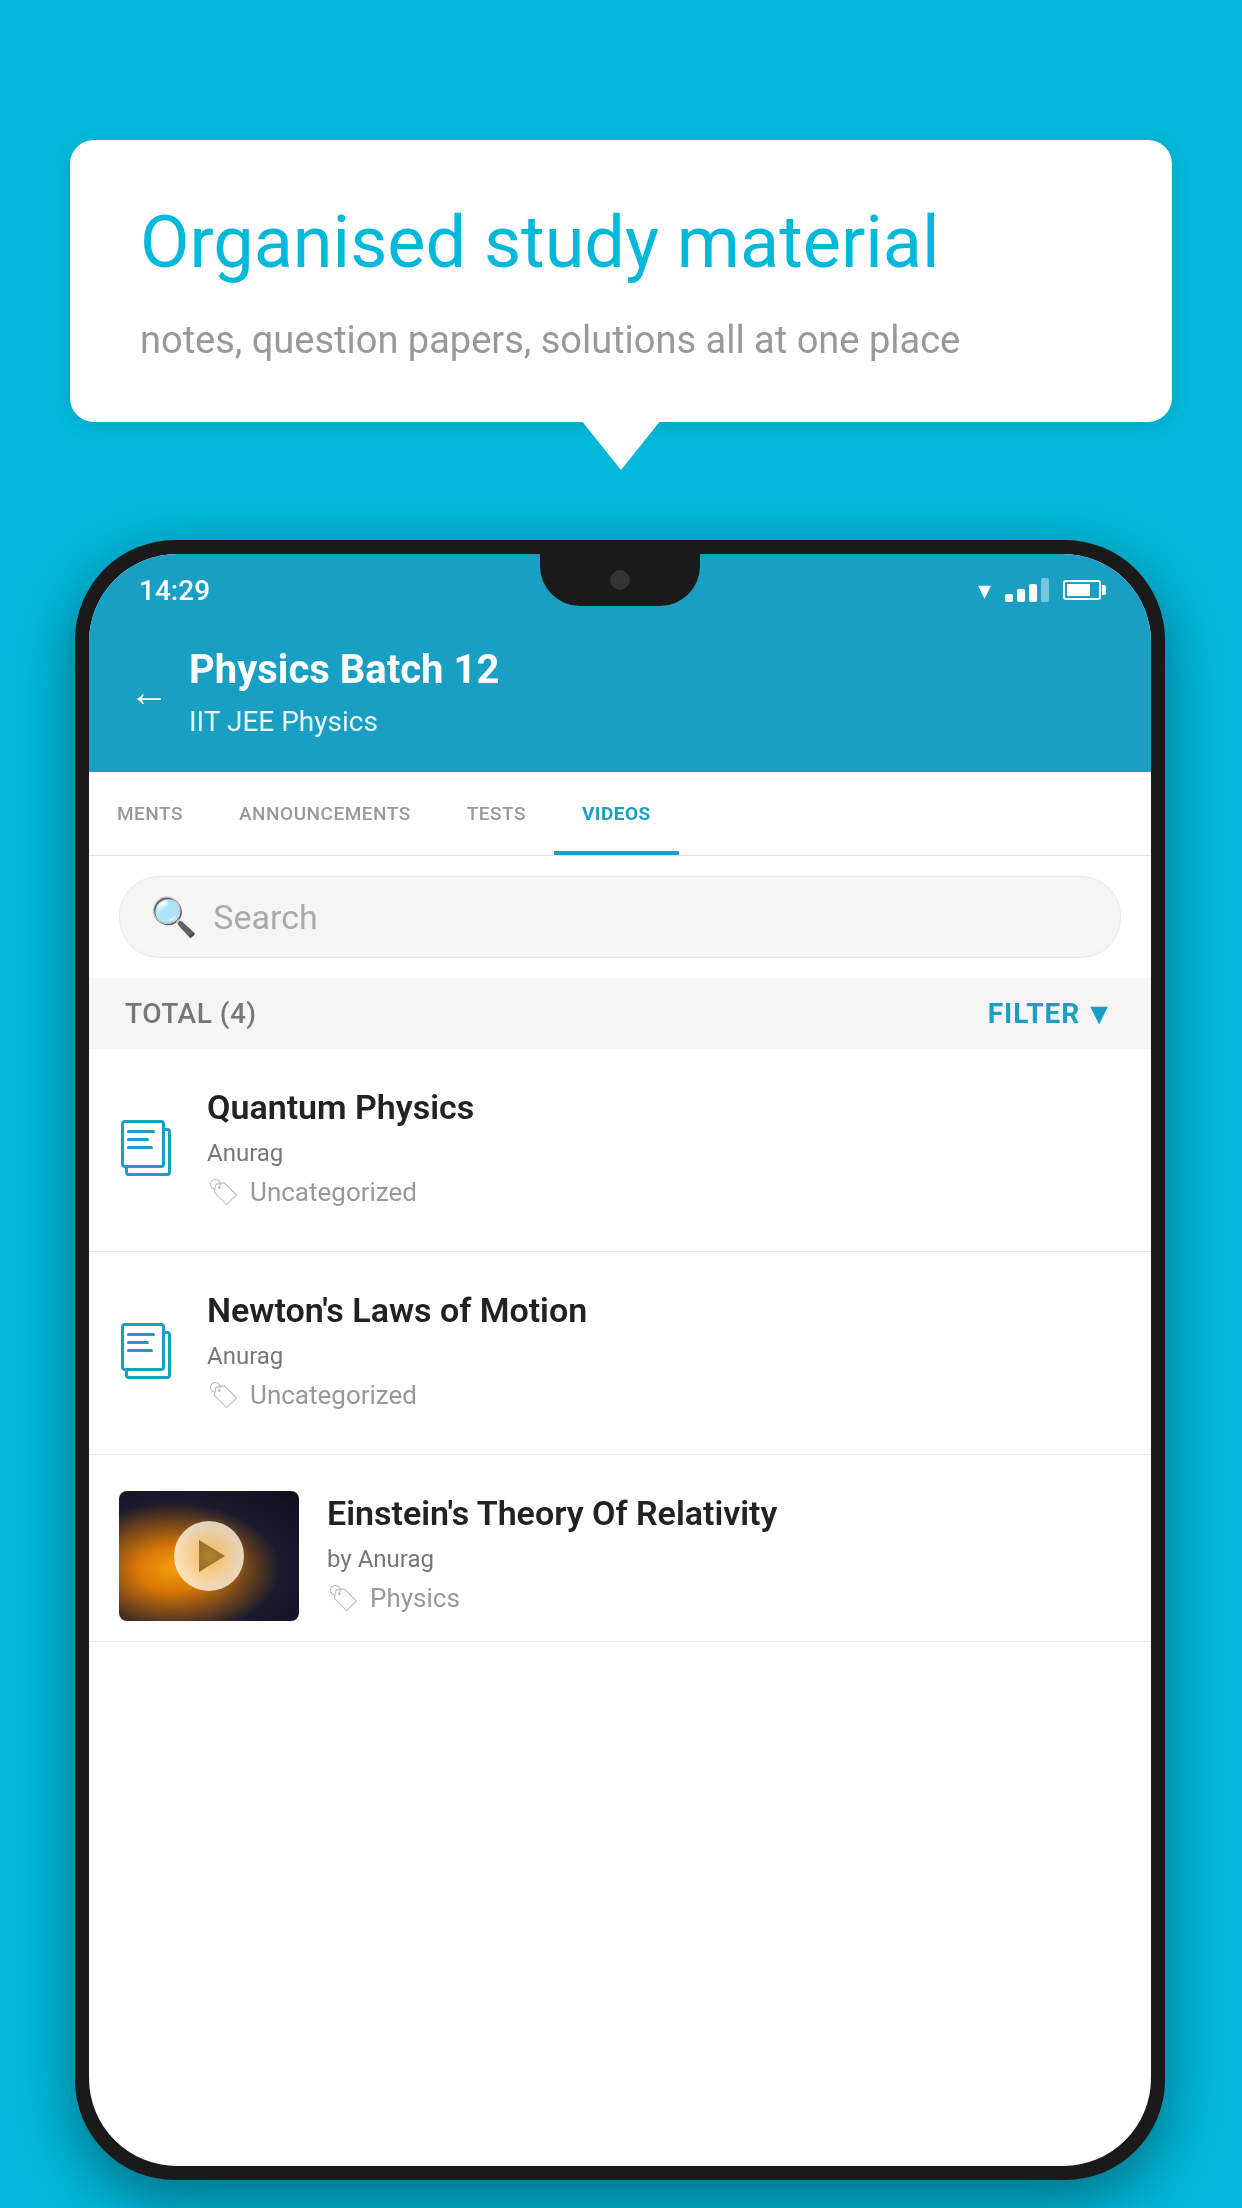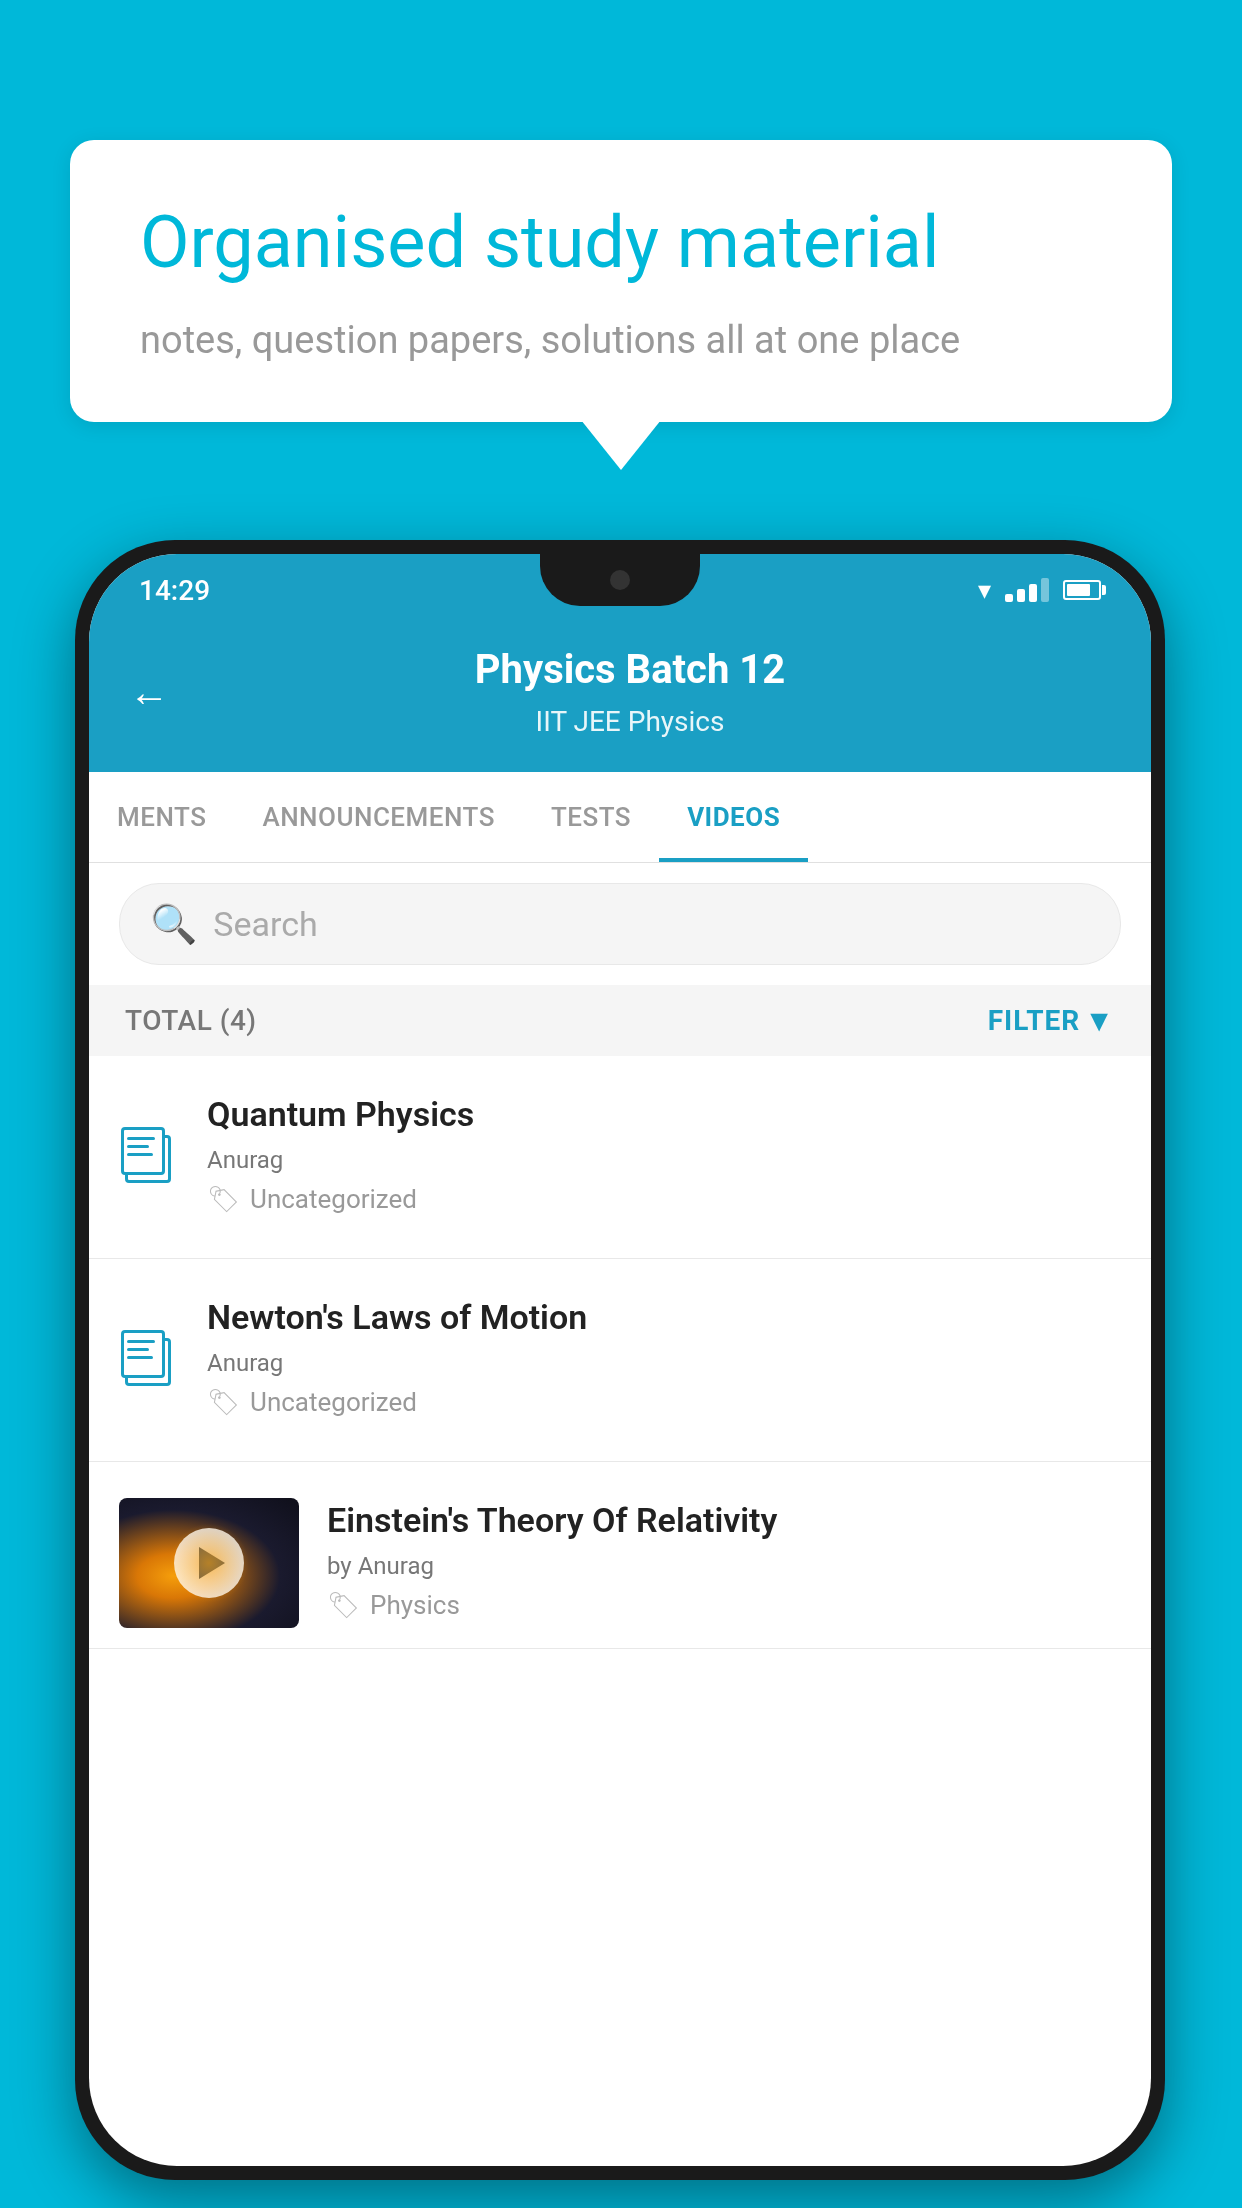--- a/index.html
+++ b/index.html
@@ -200,21 +200,20 @@
 
     .back-arrow {
       color: white;
       font-size: 40px;
       margin-right: 20px;
       cursor: pointer;
     }
 
     .header-title-group {
       flex: 1;
-      text-align: center;
       padding-right: 40px;
     }
 
     .header-title {
       color: white;
       font-size: 40px;
       font-weight: 700;
     }
 
     .header-subtitle {
@@ -227,21 +226,21 @@
     .tabs-bar {
       background: white;
       display: flex;
       border-bottom: 1px solid #e0e0e0;
       overflow-x: auto;
     }
 
     .tab-item {
       padding: 30px 28px;
       color: #999;
-      font-size: 26px;
+      font-size: 19px;
       font-weight: 500;
       letter-spacing: 0.5px;
       white-space: nowrap;
       cursor: pointer;
       position: relative;
       flex-shrink: 0;
     }
 
     .tab-item.active {
       color: #1a9fc4;

